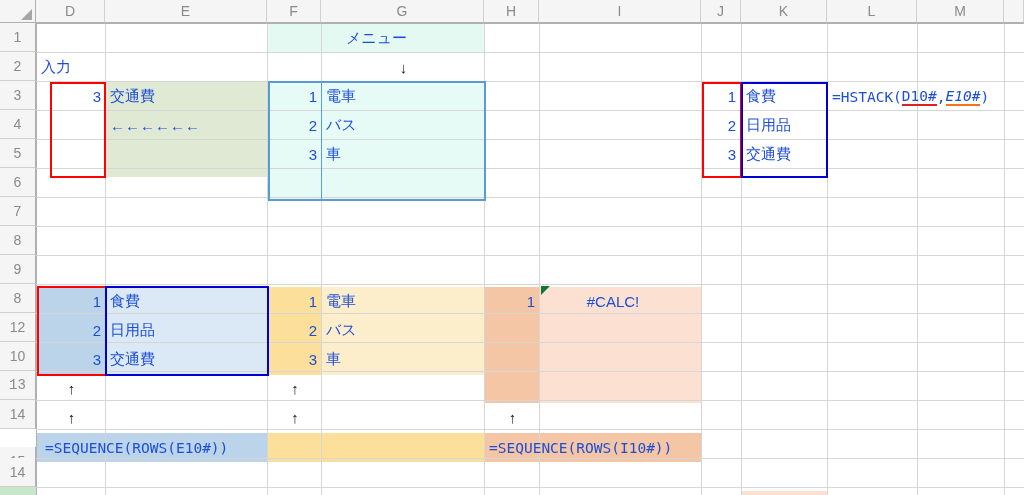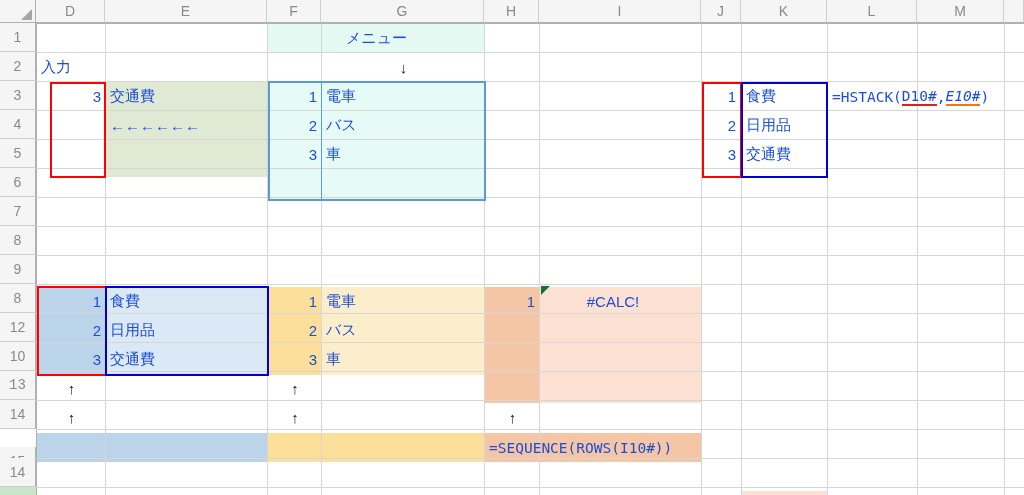--- a/index.html
+++ b/index.html
@@ -173,20 +173,21 @@
     <div class="cell r" style="left:485px;top:287px;width:55px;height:29px;">1</div>
     <div class="cell c" style="left:540px;top:287px;width:146px;height:29px;">#CALC!</div>
     <div class="errmark" style="left:541px;top:286px;"></div>
 
     <div class="cell c arrow" style="left:37px;top:374px;width:69px;height:29px;">↑</div>
     <div class="cell c arrow" style="left:268px;top:374px;width:54px;height:29px;">↑</div>
     <div class="cell c arrow" style="left:37px;top:403px;width:69px;height:29px;">↑</div>
     <div class="cell c arrow" style="left:268px;top:403px;width:54px;height:29px;">↑</div>
     <div class="cell c arrow" style="left:485px;top:403px;width:55px;height:29px;">↑</div>
 
+    <div class="cell l mono" style="left:37px;top:433px;width:231px;height:29px;padding-left:8px;">=SEQUENCE(ROWS(E10#))</div>
     <div class="cell l mono" style="left:485px;top:433px;width:217px;height:29px;padding-left:4px;">=SEQUENCE(ROWS(I10#))</div>
   </div>
 
   <div class="layer">
 
     <div class="bbox" style="left:50px;top:82px;width:56px;height:96px;border:2px solid #ff0000;"></div>
 
     <div class="bbox" style="left:268px;top:81px;width:218px;height:120px;border:2px solid #5b9bd5;"></div>
 
     <div class="bbox" style="left:321px;top:81px;width:1px;height:120px;background:#5b9bd5;"></div>

